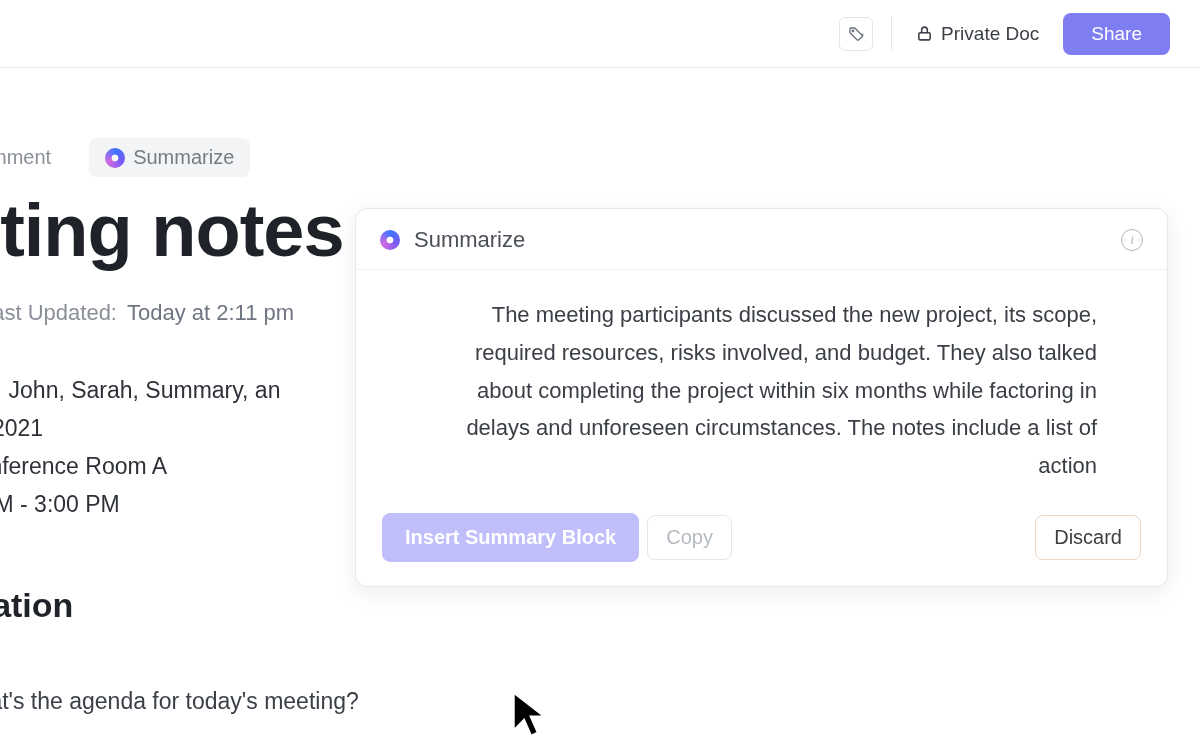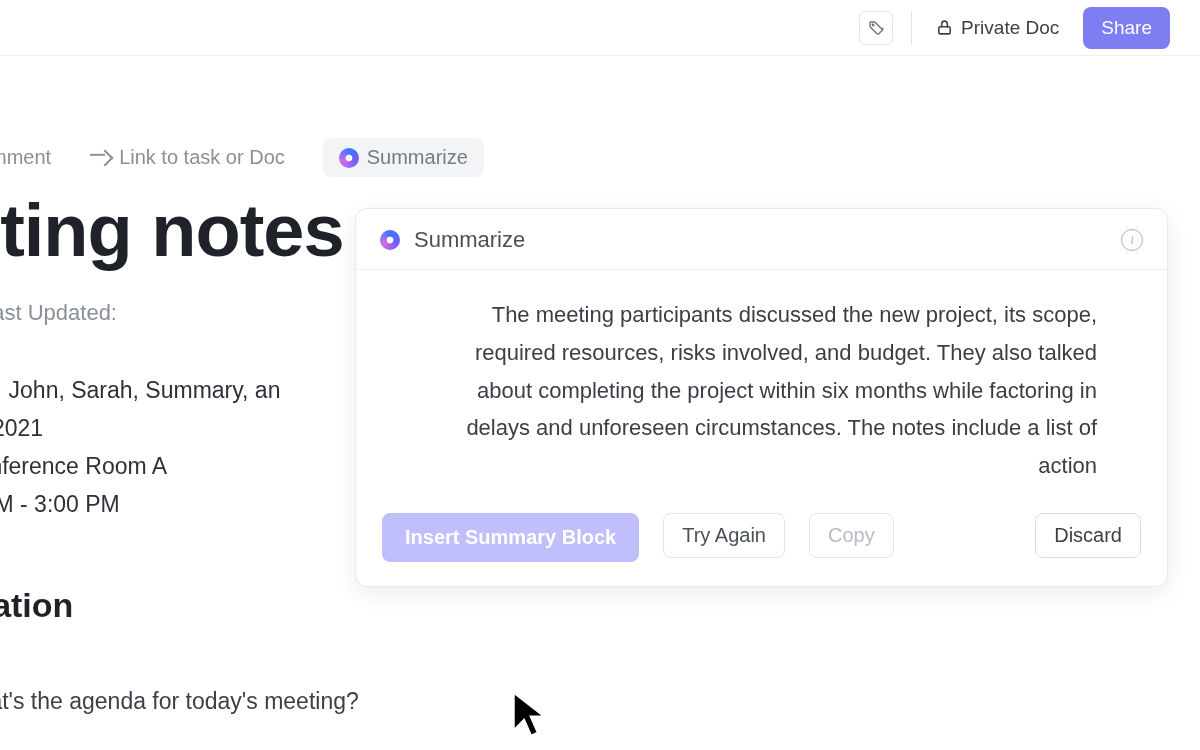--- a/index.html
+++ b/index.html
@@ -8,21 +8,21 @@
     font-family: -apple-system, BlinkMacSystemFont, "Segoe UI", Helvetica, Arial, sans-serif;
     background: #ffffff;
     color: #2b2e33;
     position: relative;
   }
 
   
   .topbar {
     position: absolute;
     top: 0; left: 0; right: 0;
-    height: 56px;
+    height: 68px;
     display: flex;
     justify-content: flex-end;
     align-items: center;
     padding-right: 30px;
     gap: 18px;
     border-bottom: 1px solid #eceef1;
   }
   .tag-btn {
     width: 34px; height: 34px;
     border: 1px solid #e3e5e9;
@@ -37,21 +37,21 @@
   .private {
     display: flex; align-items: center; gap: 8px;
     color: #3b3f46; font-size: 19px; font-weight: 500;
     padding: 4px 6px;
   }
   .share-btn {
     background: #7e7df2;
     color: #fff;
     border: none;
     border-radius: 8px;
-    padding: 10px 18px;
+    padding: 10px 28px;
     font-size: 19px;
     font-weight: 500;
     cursor: pointer;
   }
 
   
   .toolbar {
     position: absolute;
     top: 138px;
     left: -20px;
@@ -154,21 +154,21 @@
     color: #aeb2ba; font-size: 13px; font-style: italic; font-family: Georgia, serif;
   }
   .pop-body {
     padding: 26px 70px 10px 70px;
     font-size: 22px;
     line-height: 1.72;
     color: #3a3e45;
     text-align: right;
   }
   .pop-actions {
-    display: flex; align-items: flex-start; gap: 24px;
+    display: flex; align-items: center; gap: 8px;
     padding: 18px 26px 24px 26px;
   }
   .btn {
     border-radius: 8px;
     font-size: 20px;
     padding: 10px 18px;
     cursor: pointer;
     border: 1px solid #e3e5e9;
     background: #fff;
     color: #4b5058;
@@ -230,34 +230,31 @@
       </svg>
     <span>Private Doc</span>
   </div>
   <button class="share-btn">Share</button>
 </div>
 
 <div class="toolbar">
   <div class="tool-item">
     <span>mment</span>
   </div>
-  <div class="tool-item">
-    <span class="link-arrow"></span>
-    <span>Link to task or Doc</span>
-  </div>
   <div class="tool-item pill">
     <span class="ai-circle"></span>
     <span>Summarize</span>
   </div>
 </div>
 
 <h1 class="page-title">eting notes</h1>
 
 <div class="meta-line">
   <span>Last Updated:</span>
+  <span class="val">Today at 2:11 pm</span>
 </div>
 
 <div class="details">
   <div>
     <b>nts:</b><span> John, Sarah, Summary, an</span>
   </div>
   <div>15/2021</div>
   <div> Conference Room A</div>
   <div>0 PM - 3:00 PM</div>
 </div>
@@ -270,21 +267,20 @@
   <div class="pop-head">
     <div class="pop-title">
       <span class="ai-circle"></span>
       <span>Summarize</span>
     </div>
     <span class="info-icon">i</span>
   </div>
   <div class="pop-body">The meeting participants discussed the new project, its scope, required resources, risks involved, and budget. They also talked about completing the project within six months while factoring in delays and unforeseen circumstances. The notes include a list of action</div>
   <div class="pop-actions">
     <button class="btn primary">Insert Summary Block</button>
-    <button class="btn">Try Again</button>
     <button class="btn muted">Copy</button>
     <button class="btn warn">Discard</button>
   </div>
 </div>
 
 <svg class="cursor" width="42" height="54" viewBox="0 0 24 30">
   <path d="M2 2 L2 24 L8 18 L12 27 L16 25 L12 16 L20 16 Z" fill="#000" stroke="#fff" stroke-width="1.4"></path>
 </svg>
 
 </body></html>

